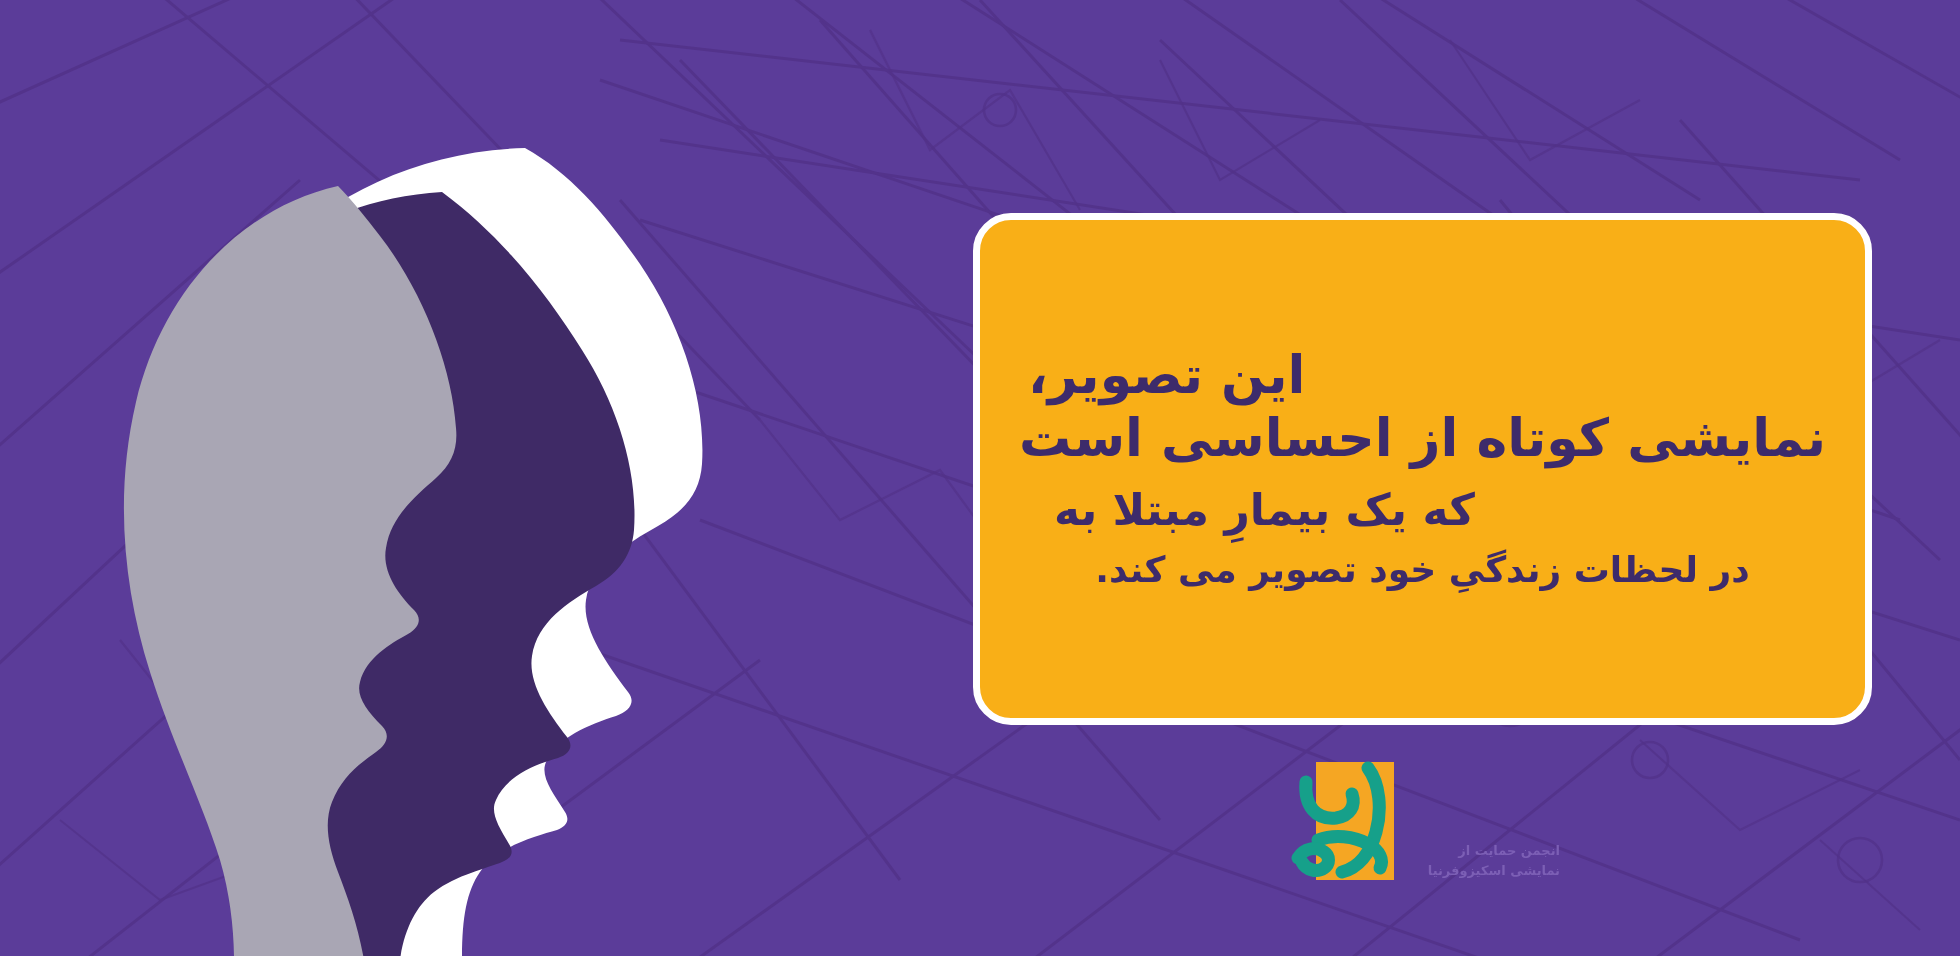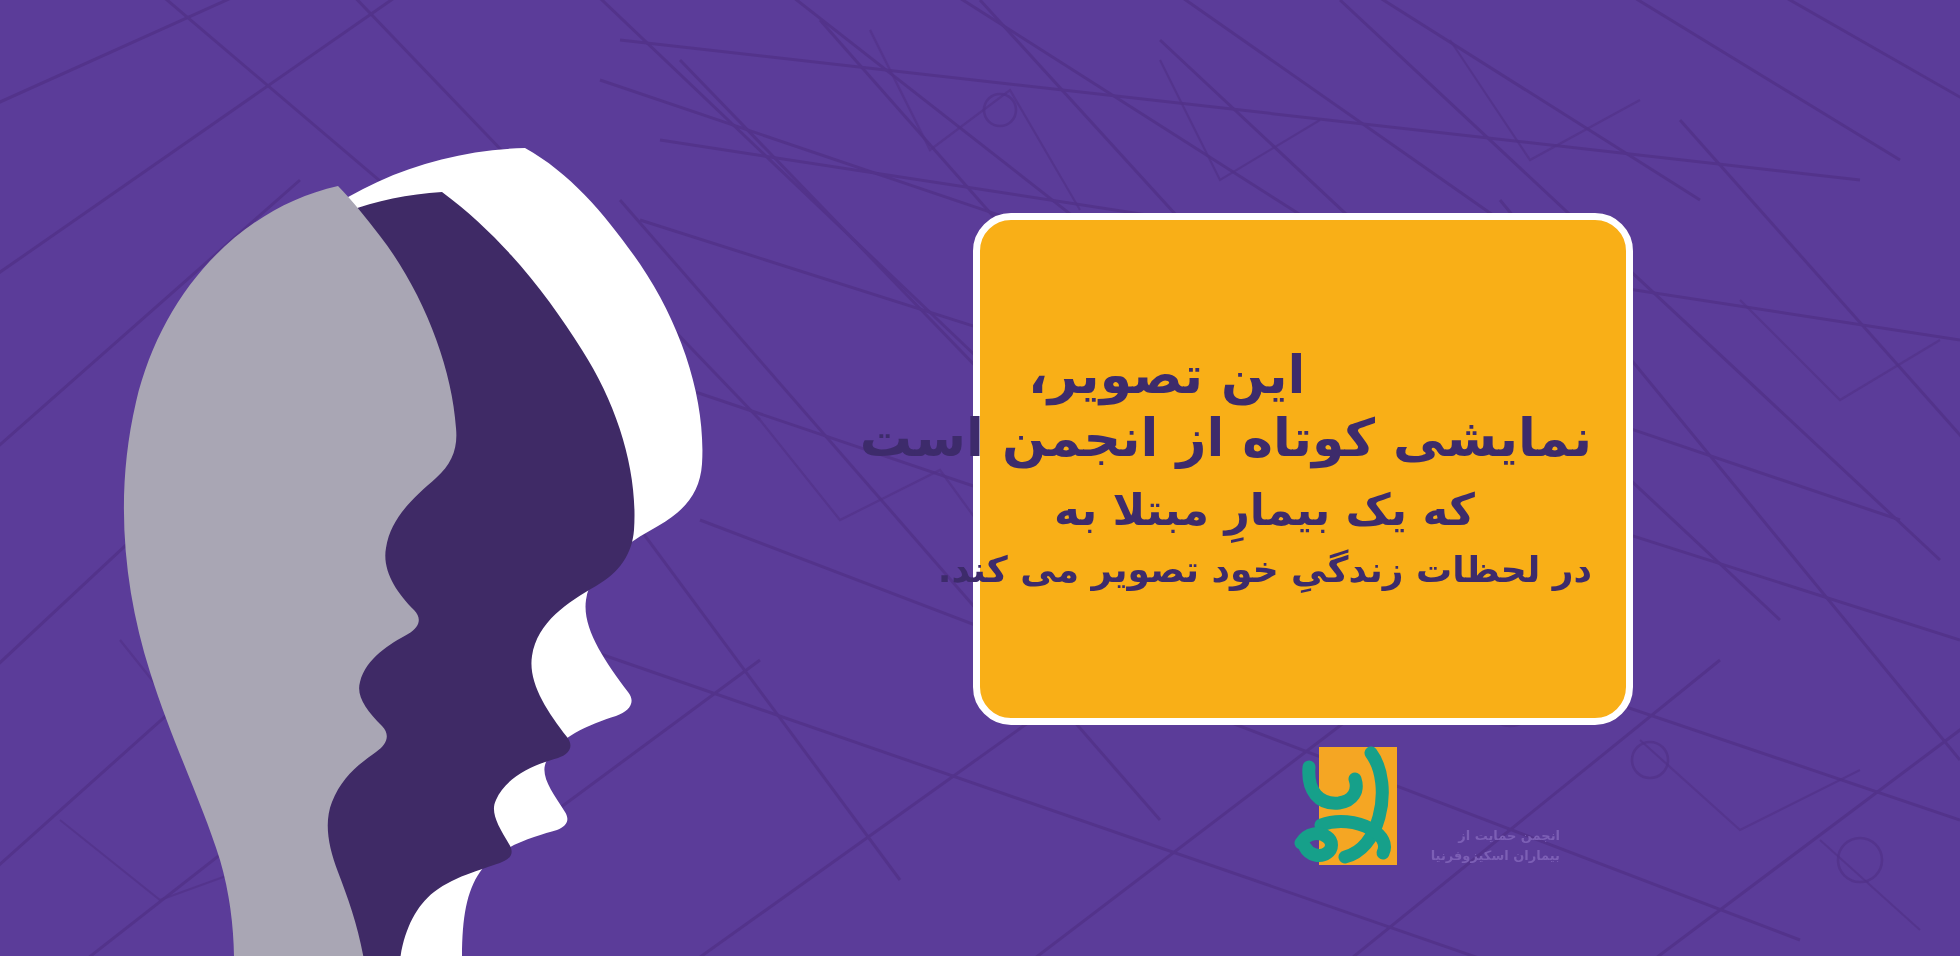--- a/index.html
+++ b/index.html
@@ -35,21 +35,21 @@
     height: 830px;
     z-index: 2;
   }
   .head-group svg { display:block; width:100%; height:100%; overflow: visible; }
 
   
   .message-card {
     position: absolute;
     left: 973px;
     top: 213px;
-    width: 660px;
+    width: 899px;
     height: 512px;
     background: #f9af17;
     border: 7px solid #ffffff;
     border-radius: 38px;
     box-sizing: border-box;
     z-index: 3;
     display: flex;
     flex-direction: column;
     justify-content: center;
     align-items: stretch;
@@ -66,21 +66,21 @@
   .msg-line.l1 { font-size: 52px; text-align: left;  padding-left: 14px; margin-bottom: 2px; }
   .msg-line.l2 { font-size: 52px; text-align: center; margin-bottom: 16px; }
   .msg-line.l3 { font-size: 44px; text-align: left; padding-left: 40px; margin-bottom: 14px; }
   .msg-line.l4 { font-size: 72px; text-align: center; padding-left: 40px; margin-bottom: 16px; letter-spacing: -1px; }
   .msg-line.l5 { font-size: 36px; text-align: center; }
 
   
   .logo-lockup {
     position: absolute;
     left: 1240px;
-    top: 721px;
+    top: 736px;
     width: 320px;
     height: 160px;
     z-index: 4;
     display: flex;
     flex-direction: row;
     align-items: flex-end;
   }
   .logo-caption {
     color: #7c5fb5;
     font-size: 13px;
@@ -218,29 +218,29 @@
                C326,462 312,440 316,418
                C321,386 346,366 366,348
                C382,334 388,318 386,298
                C382,236 352,160 310,106
                C296,88 282,70 268,56 Z"></path>
     </svg>
   </div>
 
   <div class="message-card">
     <div class="msg-line l1">این تصویر،</div>
-    <div class="msg-line l2">نمایشی کوتاه از انجمن است</div>
+    <div class="msg-line l2">نمایشی کوتاه از احساسی است</div>
     <div class="msg-line l3">که یک بیمارِ مبتلا به</div>
     <div class="msg-line l5">در لحظات زندگیِ خود تصویر می کند.</div>
   </div>
 
   <div class="logo-lockup">
     <div class="logo-caption">
       <div>انجمن حمایت از</div>
-      <div>بیماران اسکیزوفرنیا</div>
+      <div>نمایشی اسکیزوفرنیا</div>
     </div>
     <div class="logo-mark">
       <svg viewBox="0 0 132 148" aria-hidden="true">
         <rect x="26" y="14" width="78" height="118" fill="#F5A623"></rect>
         <g stroke="#FFFFFF" stroke-width="7" stroke-linecap="round" stroke-linejoin="round" fill="none">
           <path d="M16,34 C14,58 26,72 46,70 C60,68 66,58 62,46"></path>
           <path d="M78,20 C90,36 92,62 86,84 C80,106 68,120 52,124"></path>
           <path d="M28,92 C44,86 64,88 78,96 C90,103 94,112 90,120"></path>
           <path d="M8,110 C14,100 26,98 34,104 C40,108 40,116 34,120 C27,125 16,122 12,114"></path>
         </g>

